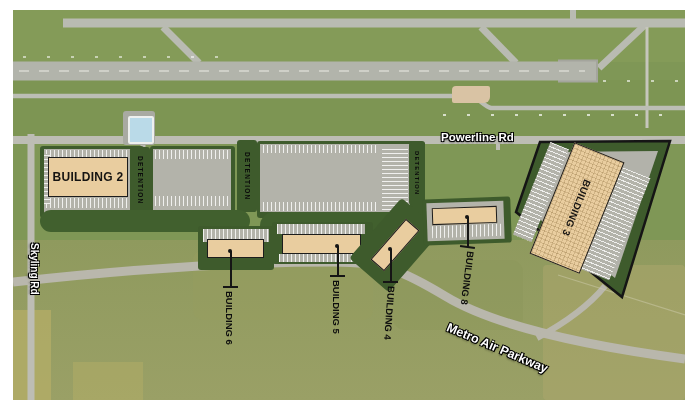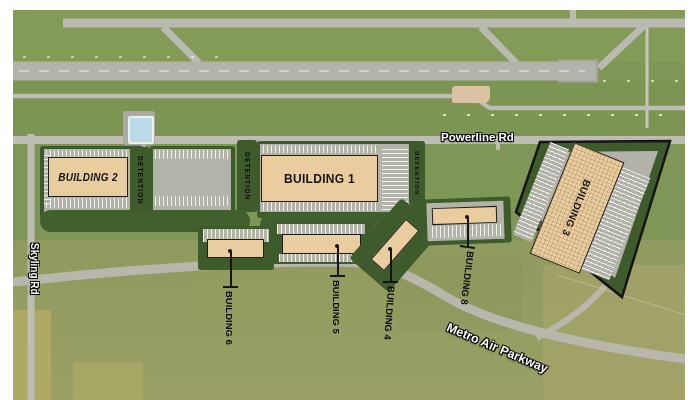--- a/index.html
+++ b/index.html
@@ -75,44 +75,41 @@
     <div class="abs" style="left:110px;top:101px;width:32px;height:34px;background:#a9aaa2;border-radius:3px;"></div>
     <div class="abs" style="left:115px;top:106px;width:22px;height:24px;background:var(--pond_blue);border:2px solid #eef0ee;border-radius:2px;"></div>
     <div class="abs" style="left:439px;top:76px;width:38px;height:17px;background:#d9c3a4;border-radius:4px 2px 6px 2px;"></div>
 
     <div class="abs site" style="left:27px;top:136px;width:104px;height:72px;"></div>
     <div class="abs gray" style="left:31px;top:139px;width:96px;height:64px;"></div>
     <div class="abs gray stripes-v" style="left:33px;top:140px;width:83px;height:9px;"></div>
     <div class="abs gray stripes-v" style="left:33px;top:188px;width:83px;height:10px;"></div>
     <div class="abs gray stripes-h" style="left:31px;top:144px;width:6px;height:50px;"></div>
     <div class="abs building" style="left:35px;top:147px;width:80px;height:40px;">
-      <span class="bldg-label" style="font-size:10px;font-style:italic;">BUILDING 2</span>
+      <span class="bldg-label" style="font-size:12px;">BUILDING 2</span>
     </div>
 
     <div class="abs site detstrip" style="left:117px;top:137px;width:20px;height:66px;">
       <span class="vlabel detlabel">DETENTION</span>
     </div>
 
     <div class="abs site" style="left:137px;top:136px;width:85px;height:70px;"></div>
     <div class="abs gray" style="left:140px;top:139px;width:78px;height:62px;"></div>
     <div class="abs gray stripes-v" style="left:142px;top:140px;width:74px;height:9px;"></div>
     <div class="abs gray stripes-v" style="left:142px;top:186px;width:74px;height:10px;"></div>
 
     <div class="abs site detstrip" style="left:224px;top:130px;width:20px;height:72px;">
       <span class="vlabel detlabel">DETENTION</span>
     </div>
 
     <div class="abs site" style="left:244px;top:131px;width:168px;height:77px;"></div>
     <div class="abs gray" style="left:247px;top:134px;width:150px;height:68px;"></div>
     <div class="abs gray stripes-v" style="left:250px;top:135px;width:116px;height:8px;"></div>
     <div class="abs gray stripes-v" style="left:250px;top:192px;width:116px;height:9px;"></div>
     <div class="abs gray stripes-h" style="left:369px;top:138px;width:26px;height:62px;"></div>
-    <div class="abs building" style="left:248px;top:145px;width:117px;height:47px;">
-      <span class="bldg-label" style="font-size:12px;">BUILDING 1</span>
-    </div>
 
     <div class="abs site detstrip" style="left:396px;top:132px;width:16px;height:63px;">
       <span class="vlabel detlabel" style="font-size:5.8px;">DETENTION</span>
     </div>
 
     <div class="abs" style="left:27px;top:200px;width:210px;height:22px;background:#41602e;border-radius:12px;"></div>
     <div class="abs" style="left:247px;top:202px;width:165px;height:30px;background:#41602e;border-radius:14px;"></div>
 
     <div class="abs site" style="left:185px;top:216px;width:76px;height:44px;"></div>
     <div class="abs gray stripes-v" style="left:190px;top:219px;width:66px;height:13px;"></div>

